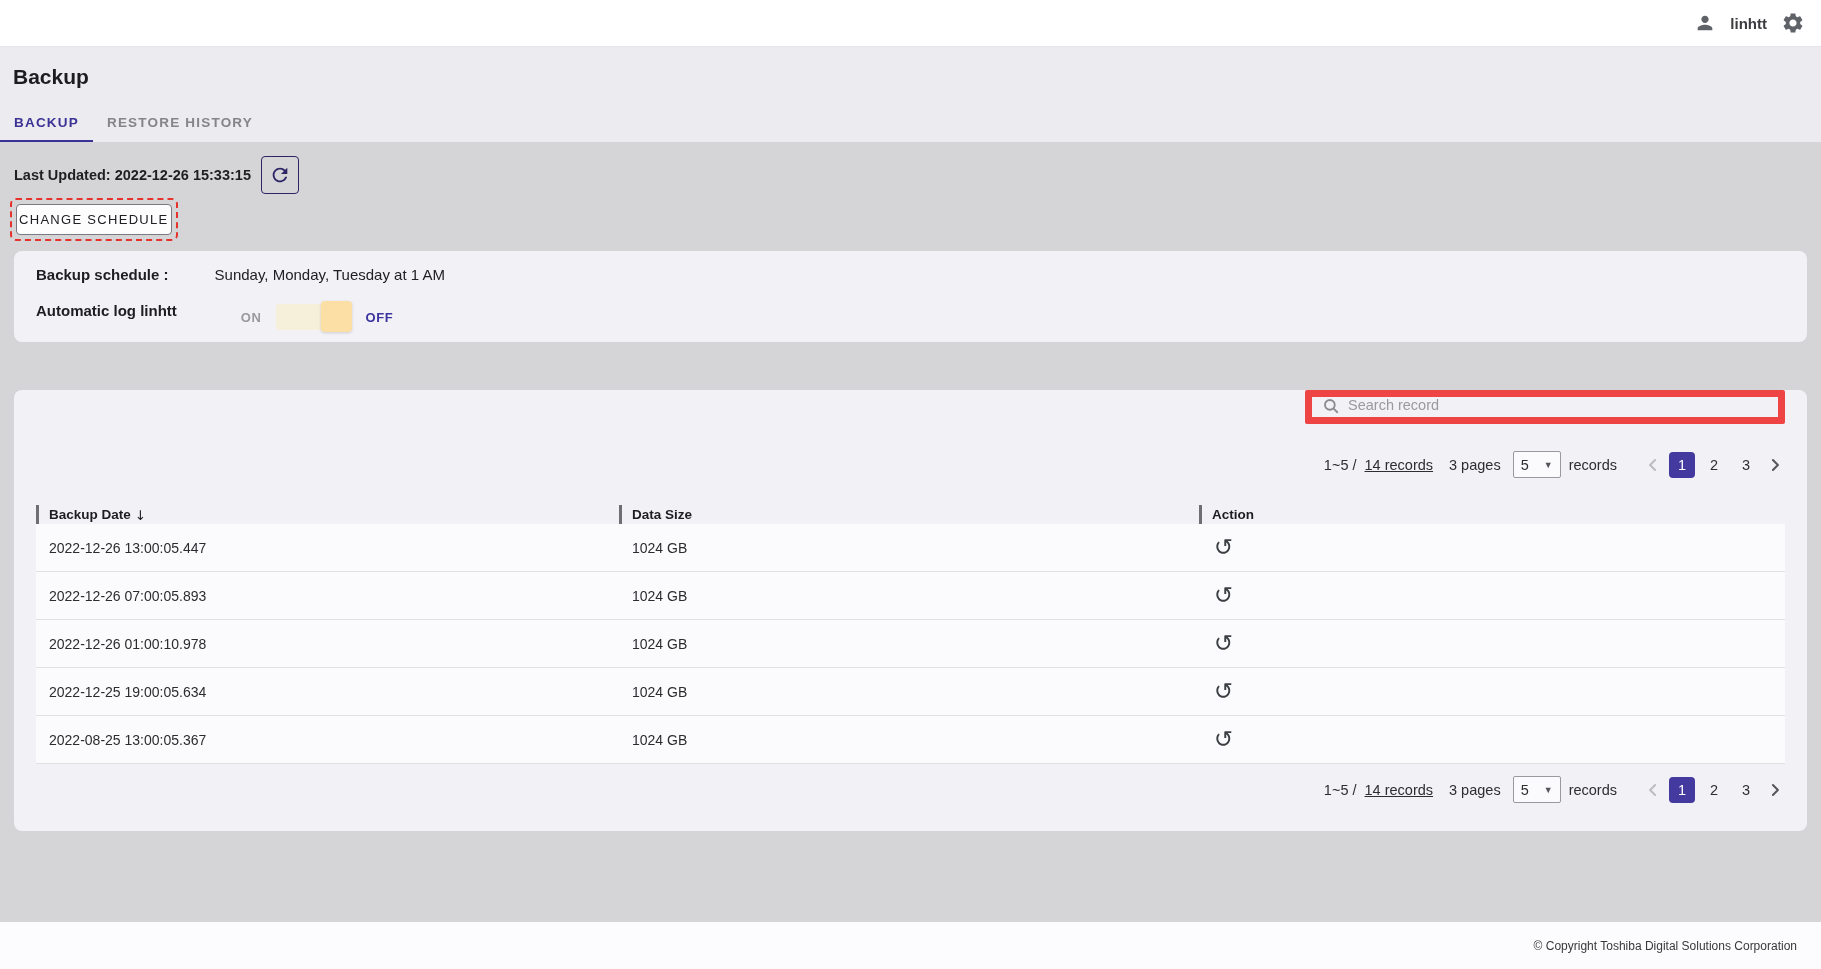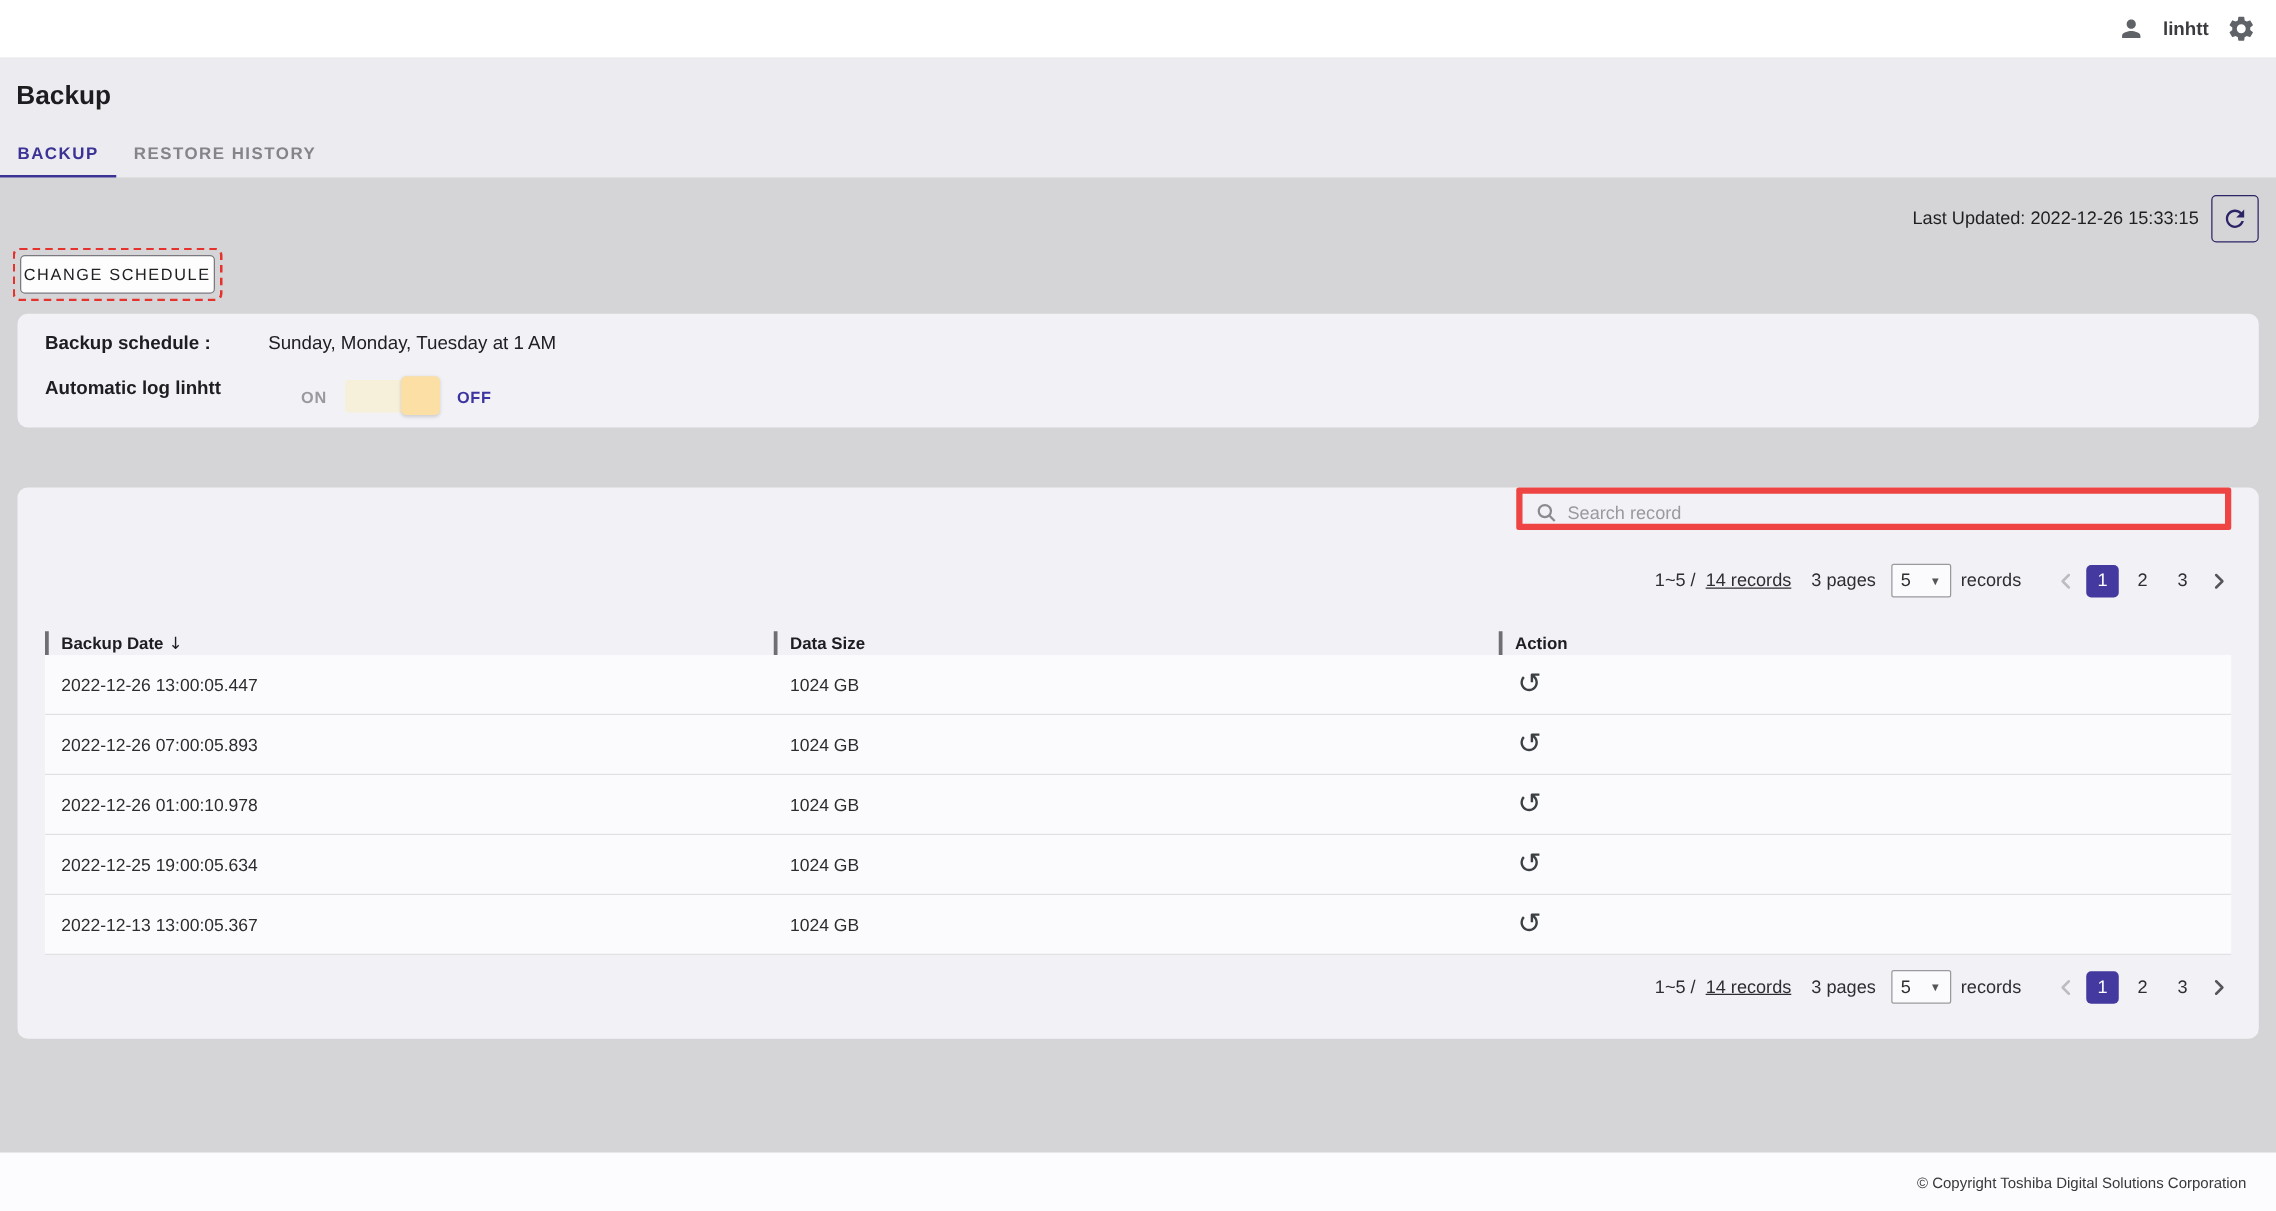--- a/index.html
+++ b/index.html
@@ -29,22 +29,22 @@
   }
   .tab.active { color:#3b3295; }
   .tab.active::after {
     content:""; position:absolute; left:0; right:0; bottom:0; height:2px; background:#3b3295;
   }
 
   
   .main { padding:0 14px; }
 
   .updated-row {
-    display:flex; align-items:center; justify-content:flex-end;
-    gap:10px; padding-top:14px; height:52px;
+    display:flex; align-items:center; 
+    gap:10px; padding-top:14px; height:52px;font-weight:bold;
   }
   .updated-text { font-size:14.5px; color:#1f1f22; }
   .refresh-btn {
     width:38px; height:38px; border:1.5px solid #2b2465; border-radius:4px;
     background:transparent; display:flex; align-items:center; justify-content:center; cursor:pointer;
   }
 
   .dashed-wrap {
     display:inline-block; border:2px dashed #e5322d; border-radius:6px; padding:4px;
     margin:4px 0 0 -4px;
@@ -71,22 +71,22 @@
   .toggle-knob {
     position:absolute; top:-3px; right:0; width:31px; height:31px;
     background:#fbdfa4; border-radius:4px; box-shadow:0 1px 3px rgba(0,0,0,0.15);
   }
 
   
   .list-card { margin-top:48px; padding-bottom:28px; }
   .list-title { font-size:16.5px; font-weight:bold; color:#1d1d20; padding-top:24px; }
   .search-row { display:flex; justify-content:flex-end; margin-top:10px; }
   .search-box {
-    width:572px; height:34px; border:5px solid #ef4444; border-radius:2px;
-    display:flex; align-items:flex-end; padding:0 10px; gap:8px; background:transparent;
+    width:480px; height:34px; border:7px solid #ef4444; border-radius:2px;
+    display:flex; align-items:flex-start; padding:0 10px; gap:8px; background:transparent;
   }
   .search-box input {
     flex:1; border:none; outline:none; background:transparent;
     font-size:14.5px; color:#2a2a2e; font-family:inherit;
   }
   .search-box input::placeholder { color:#9a9a9e; }
 
   .pagination {
     display:flex; align-items:center; justify-content:flex-end;
     gap:8px; font-size:14.5px; color:#2e2e31;
@@ -270,21 +270,21 @@
         <div class="td col1">2022-12-26 01:00:10.978</div>
         <div class="td col2">1024 GB</div>
         <div class="col3"><button class="restore-btn">↺</button></div>
       </div>
       <div class="trow">
         <div class="td col1">2022-12-25 19:00:05.634</div>
         <div class="td col2">1024 GB</div>
         <div class="col3"><button class="restore-btn">↺</button></div>
       </div>
       <div class="trow">
-        <div class="td col1">2022-12-13 13:00:05.367</div>
+        <div class="td col1">2022-08-25 13:00:05.367</div>
         <div class="td col2">1024 GB</div>
         <div class="col3"><button class="restore-btn">↺</button></div>
       </div>
     </div>
 
     <div class="pagination pag-bottom">
       <span>1~5 /</span>
       <span class="records-link">14 records</span>
       <span class="pages-label">3 pages</span>
       <span class="page-size">

